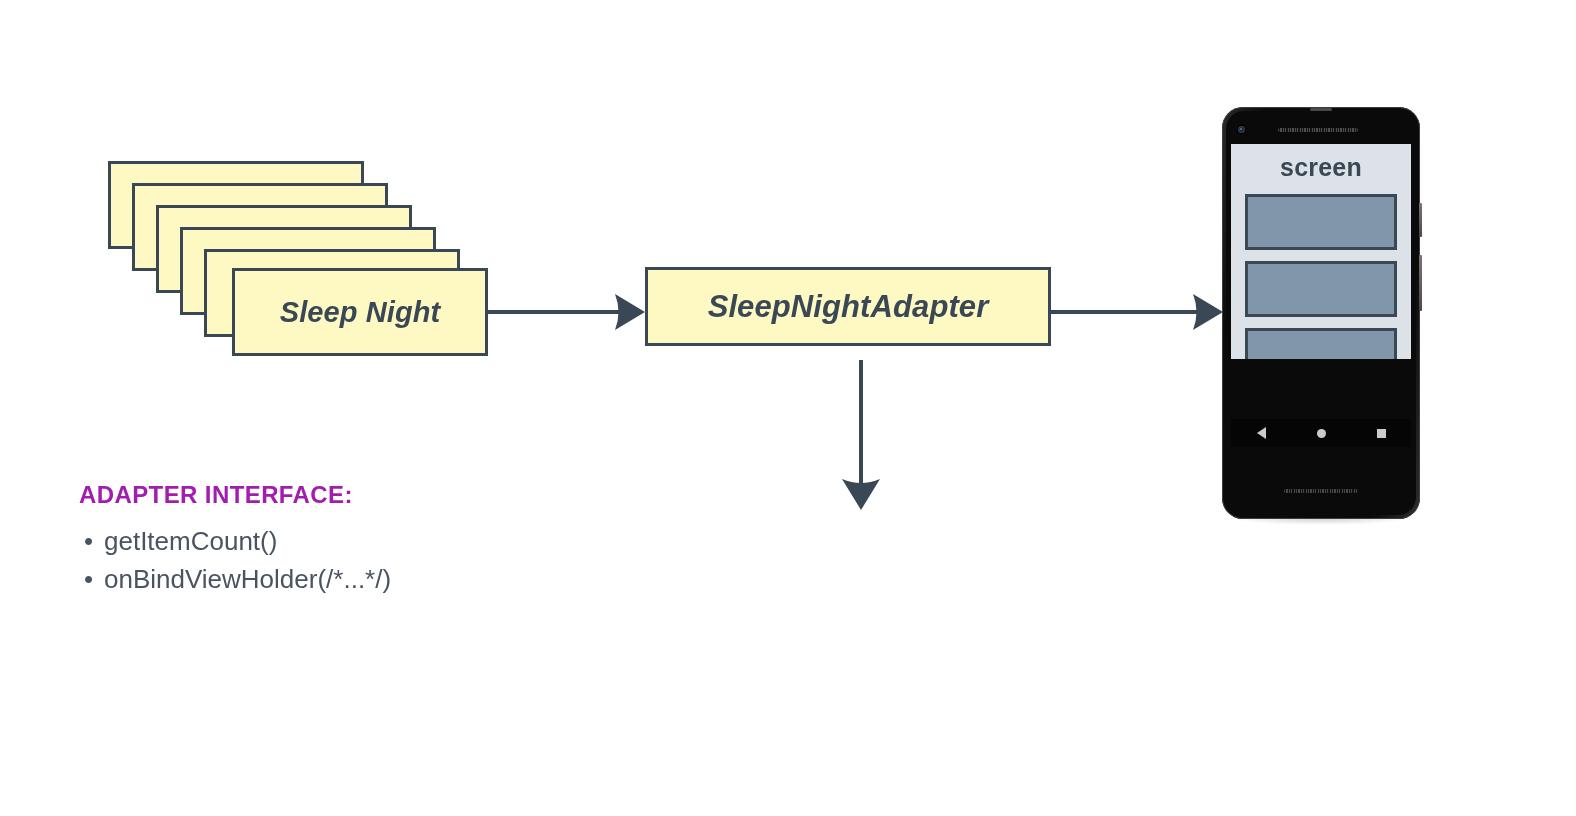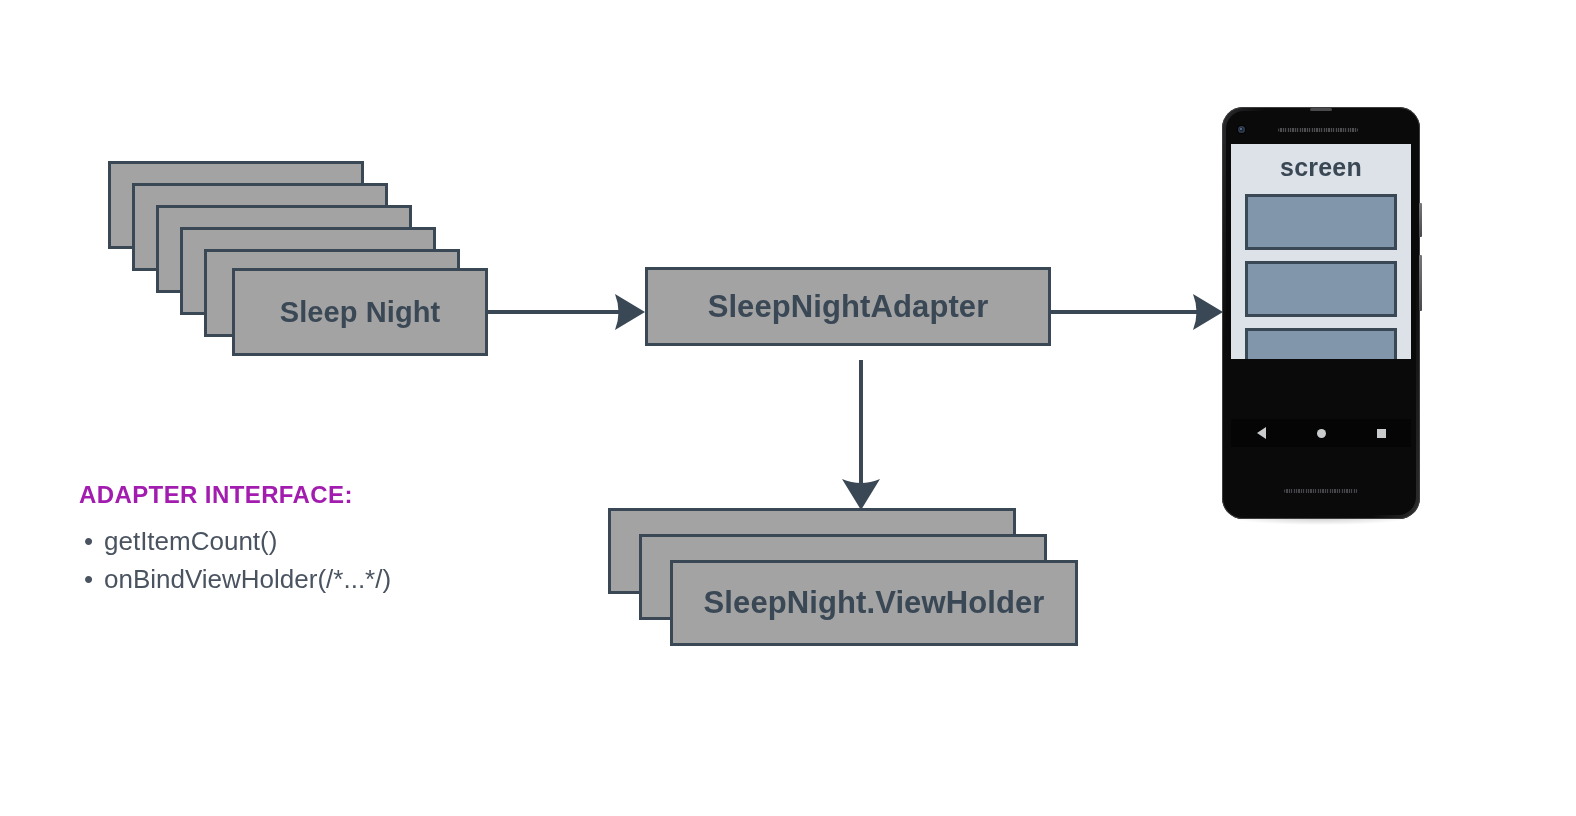--- a/index.html
+++ b/index.html
@@ -19,26 +19,27 @@
   #canvas {
     position: relative;
     width: 1576px;
     height: 816px;
     background: #ffffff;
   }
 
   
   .dbox {
     position: absolute;
-    background: #a3a3a3;
+    background: #fef9c3;
     border: 3px solid #3a4856;
     box-sizing: border-box;
     display: flex;
     align-items: center;
     justify-content: center;
+    font-style: italic;
   }
   .dbox .dlabel {
     font-size: 29px;
     font-weight: 600;
     color: #3a4856;
     letter-spacing: 0.1px;
     white-space: nowrap;
   }
 
   
@@ -270,27 +271,20 @@
     <div class="dbox" style="left:96px; top:88px;"></div>
     <div class="dbox" style="left:124px; top:107px;">
       <span class="dlabel">Sleep Night</span>
     </div>
   </div>
 
   <div class="dbox" id="adapter-box">
     <span class="dlabel">SleepNightAdapter</span>
   </div>
 
-  <div id="viewholder-stack">
-    <div class="dbox" style="left:0px;  top:0px;"></div>
-    <div class="dbox" style="left:31px; top:26px;"></div>
-    <div class="dbox" style="left:62px; top:52px;">
-      <span class="dlabel">SleepNight.ViewHolder</span>
-    </div>
-  </div>
 
   <svg class="connector" id="conn-sleep-adapter" width="165" height="50">
     <line x1="0" y1="22" x2="141" y2="22" stroke="#3a4856" stroke-width="4"></line>
     <path d="M 130 4 L 160 22 L 130 40 Q 137 22 130 4 Z" fill="#3a4856"></path>
   </svg>
 
   <svg class="connector" id="conn-adapter-phone" width="180" height="50">
     <line x1="0" y1="22" x2="156" y2="22" stroke="#3a4856" stroke-width="4"></line>
     <path d="M 145 4 L 175 22 L 145 40 Q 152 22 145 4 Z" fill="#3a4856"></path>
   </svg>

